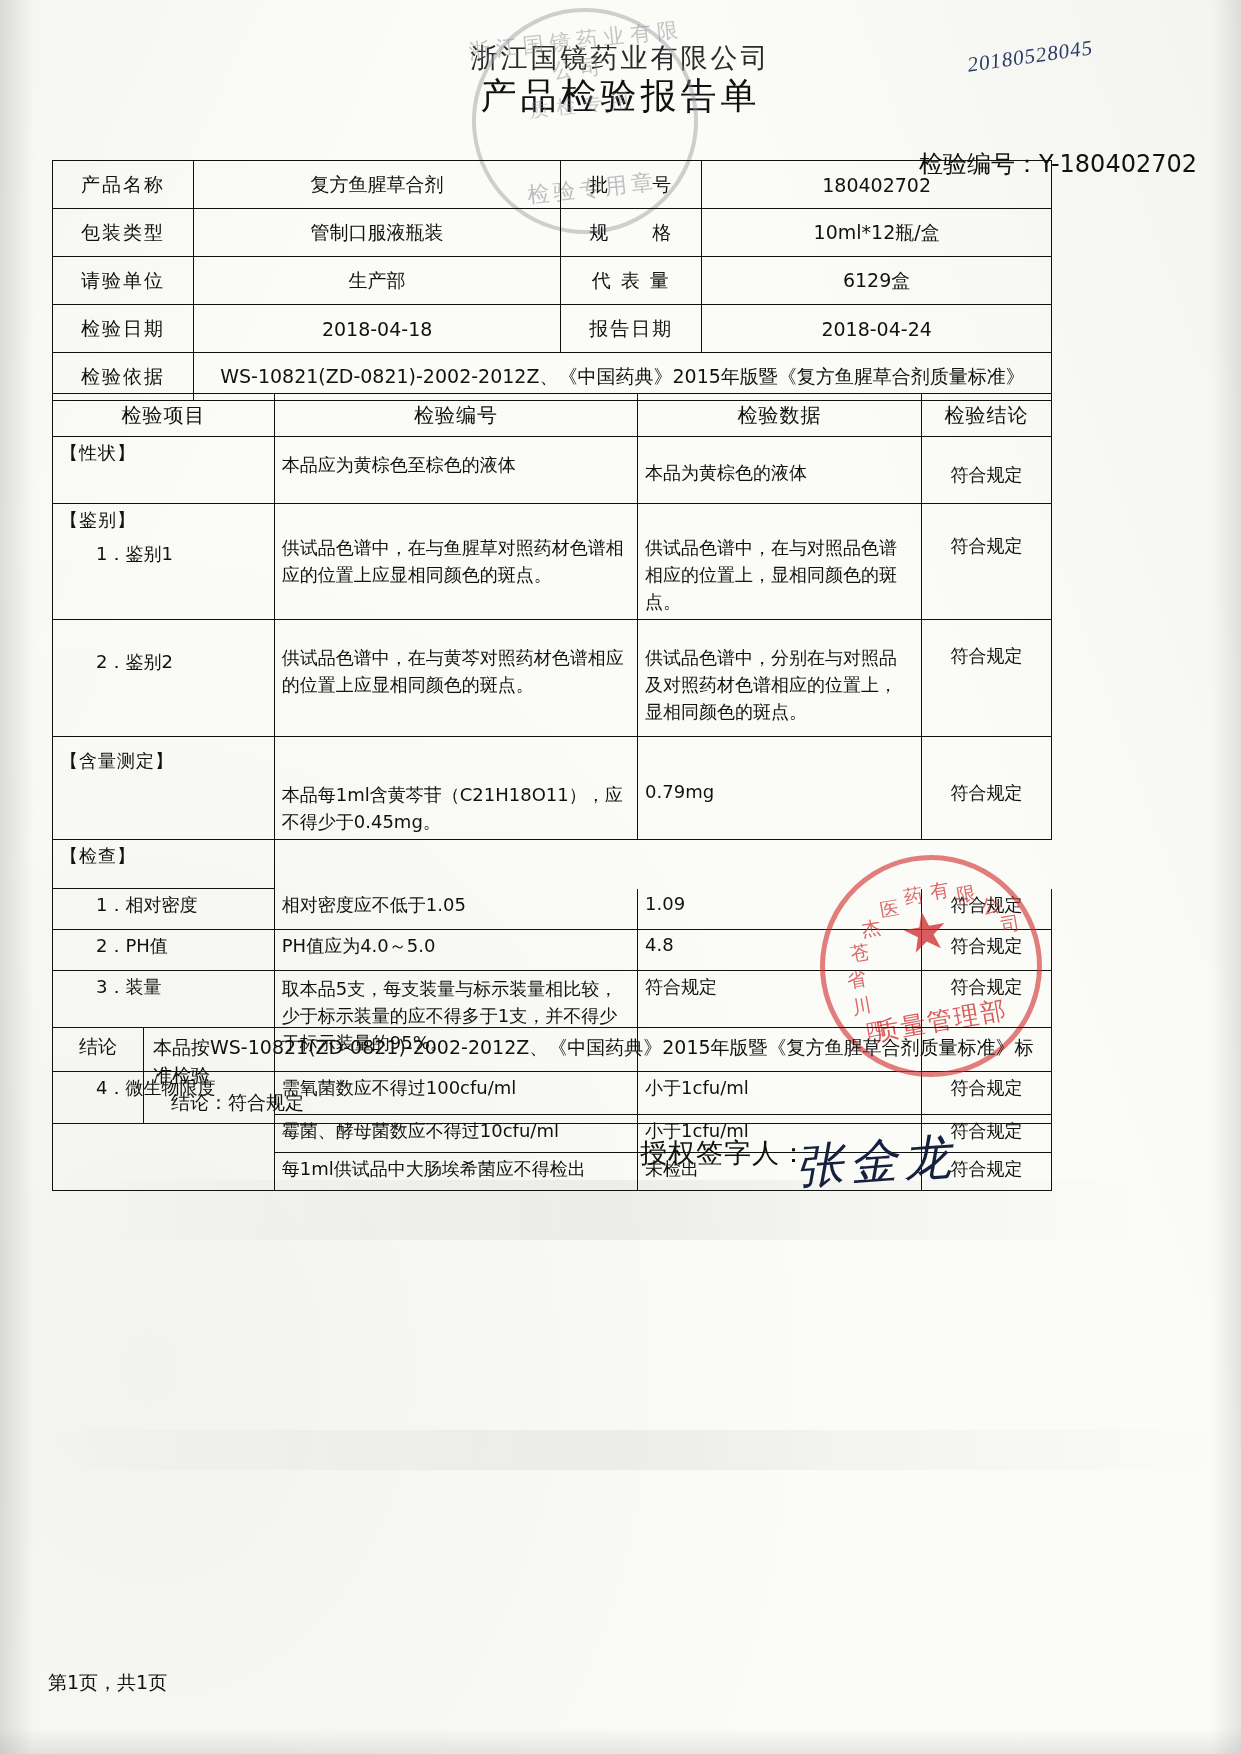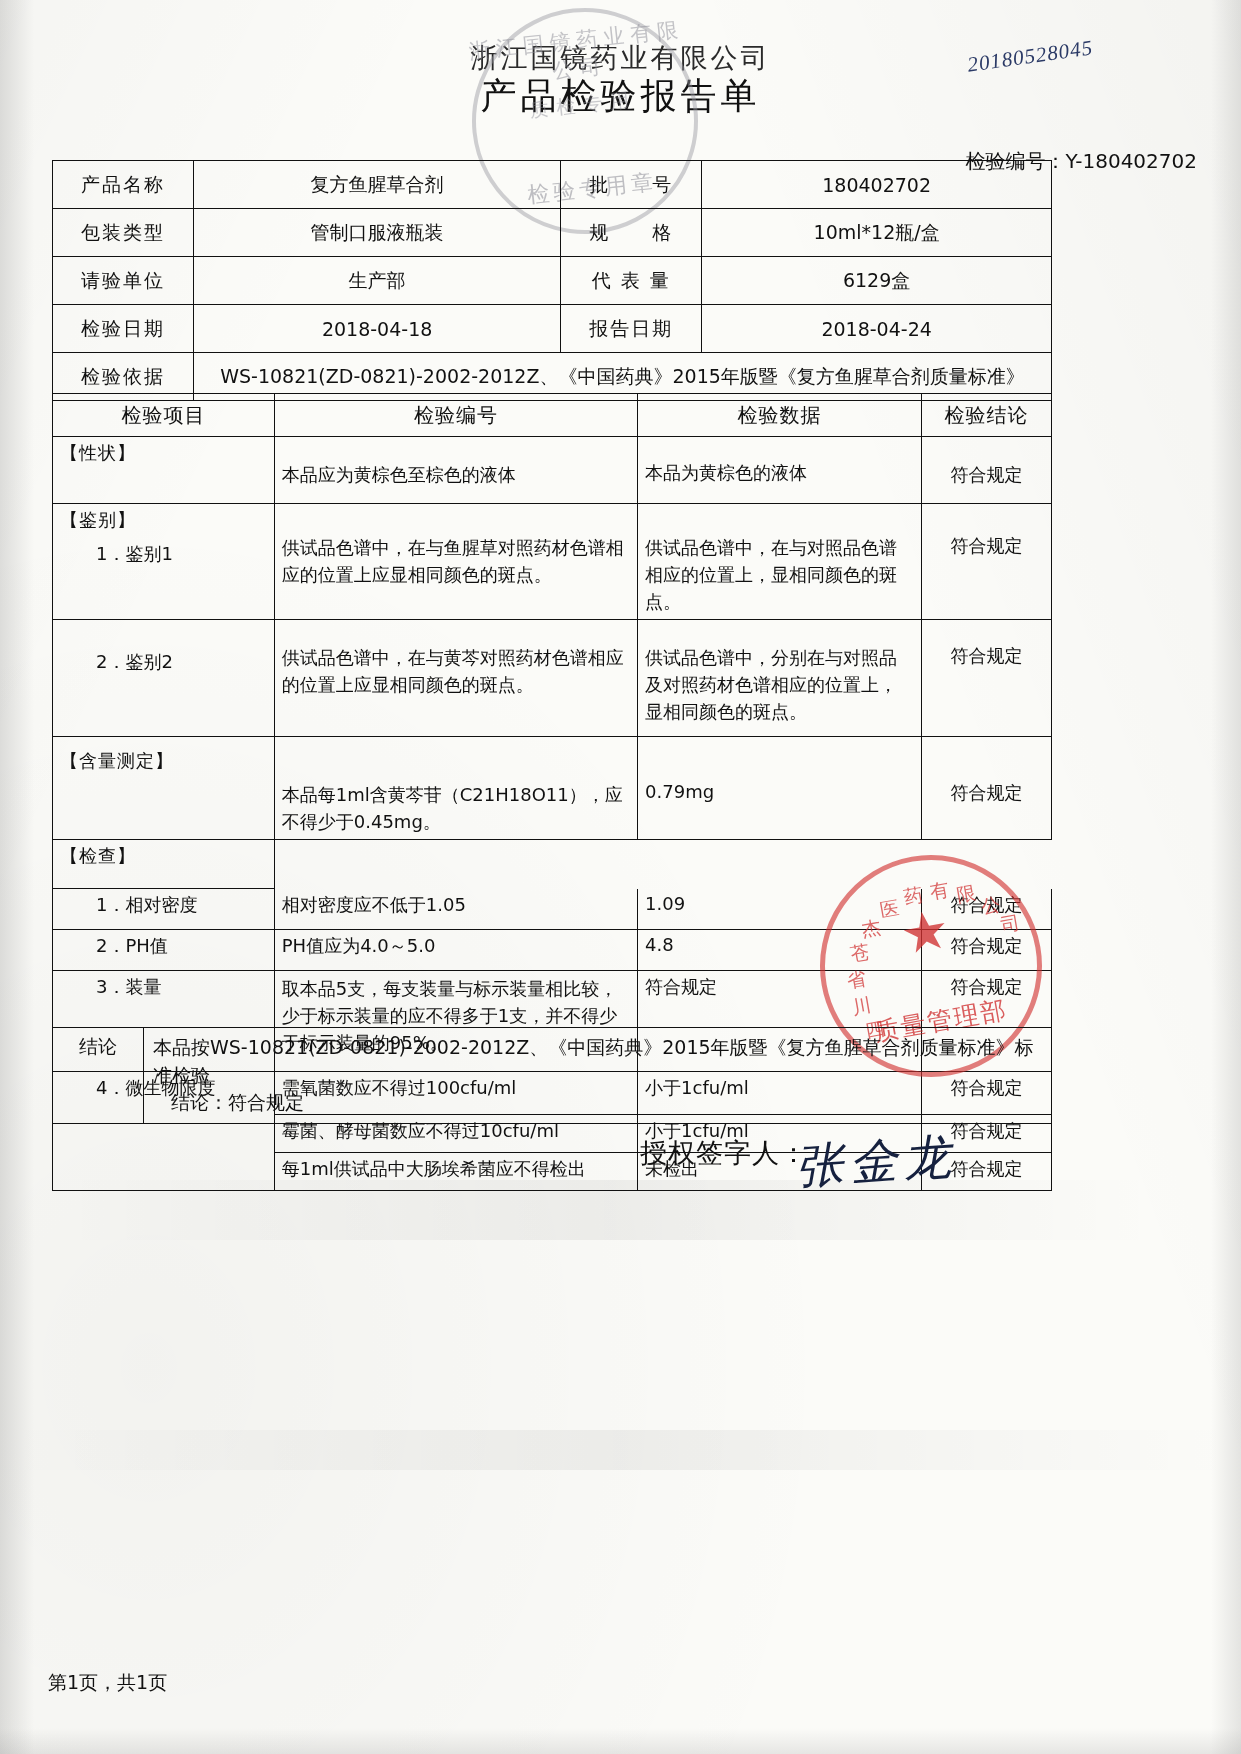--- a/index.html
+++ b/index.html
@@ -63,21 +63,21 @@
     font-size: 21px;
     color: #2b3a66;
     font-family: "Liberation Serif", serif;
     transform: rotate(-8deg);
     letter-spacing: 1px;
     font-style: italic;
   }
   .report-no {
     position: absolute;
     top: 148px; right: 44px;
-    font-size: 20px;
+    font-size: 24px;
     color: #111;
     font-family: "DejaVu Sans", sans-serif;
   }
 
   
   .stamp-top {
     position: absolute;
     left: 472px; top: 8px;
     width: 218px; height: 218px;
     border: 4px solid rgba(150,150,160,0.45);
@@ -303,21 +303,21 @@
       <th class="col-std">检验编号</th>
       <th class="col-data">检验数据</th>
       <th class="col-concl">检验结论</th>
     </tr>
 
     <tr>
       <td class="col-item" style="height:58px;">
         <div class="bracket">【性状】</div>
         <div class="indent"></div>
       </td>
-      <td class="col-std" style="padding-top:26px;">本品应为黄棕色至棕色的液体</td>
+      <td class="col-std" style="padding-top:16px;">本品应为黄棕色至棕色的液体</td>
       <td class="col-data" style="padding-top:24px;">本品为黄棕色的液体</td>
       <td class="col-concl" style="padding-top:26px;">符合规定</td>
     </tr>
 
     <tr>
       <td class="col-item" style="height:96px;">
         <div class="bracket">【鉴别】</div>
         <div class="indent" style="margin-top:10px;">　1．鉴别1</div>
       </td>
       <td class="col-std" style="padding-top:30px; line-height:1.5;">供试品色谱中，在与鱼腥草对照药材色谱相应的位置上应显相同颜色的斑点。</td>

